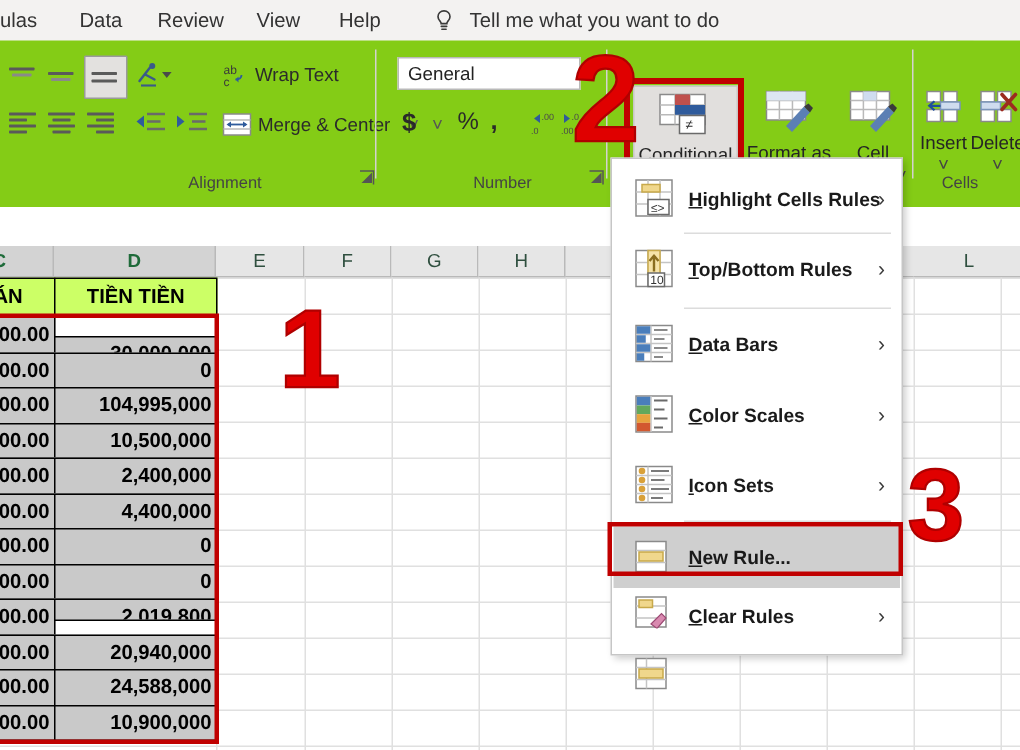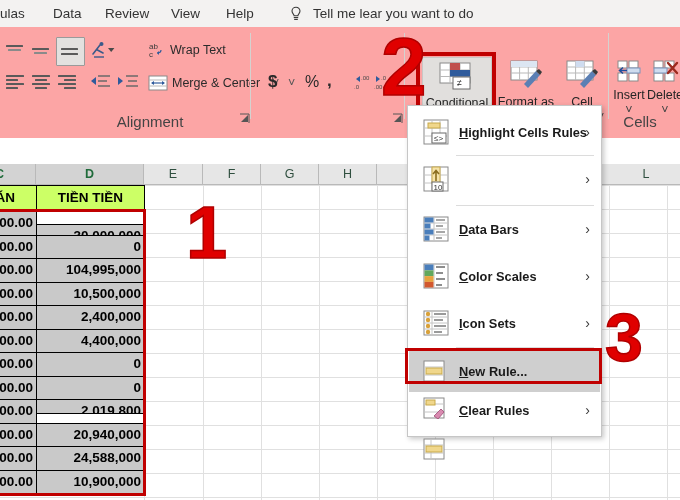--- a/index.html
+++ b/index.html
@@ -11,23 +11,23 @@
   }
   #app{position:absolute;inset:0;width:680px;height:500px;overflow:hidden;}
 
   
   .ribbon{position:absolute;left:0;top:0;width:649px;height:138px;background:#f3f2f1;}
   .tabbar{position:absolute;left:0;top:0;width:680px;height:27px;background:#f3f2f1;}
   .tab{position:absolute;top:3px;height:21px;line-height:21px;font-size:13.5px;color:#333333;white-space:nowrap;}
   .tellme-wrap{position:absolute;top:3px;height:21px;line-height:21px;font-size:13.5px;color:#333333;white-space:nowrap;}
   .bulb{position:absolute;left:289px;top:6px;width:14px;height:16px;}
 
-  .ribbon-body{position:absolute;left:0;top:27px;width:680px;height:111px;background:#fca5a5;text-decoration:underline;}
+  .ribbon-body{position:absolute;left:0;top:27px;width:680px;height:111px;background:#84cc16;text-decoration:underline;}
   .grp-sep{position:absolute;top:6px;width:1px;height:86px;background:#d4d2d0;}
-  .grp-label{position:absolute;height:14px;line-height:14px;font-size:15px;color:#444;text-align:center;}
+  .grp-label{position:absolute;height:14px;line-height:14px;font-size:11px;color:#444;text-align:center;}
   .dlg-launch{position:absolute;width:11px;height:11px;}
 
   
   .ic{position:absolute;}
   .al-line{position:absolute;height:1.6px;background:#5a5a5a;border-radius:.5px;}
   .al-box{position:absolute;border:1px solid #9a9a9a;background:#e3e1df;border-radius:1px;}
 
   .btnlike{position:absolute;font-size:12.5px;color:#2b2b2b;white-space:nowrap;}
 
   
@@ -81,21 +81,21 @@
       <div class="tab" style="left:0px">ulas</div>
       <div class="tab" style="left:53px">Data</div>
       <div class="tab" style="left:105px">Review</div>
       <div class="tab" style="left:171px">View</div>
       <div class="tab" style="left:226px">Help</div>
 
       <svg class="bulb" viewBox="0 0 14 16">
         <path d="M7 1.2c-2.3 0-4 1.7-4 3.9 0 1.5.8 2.4 1.5 3.2.4.5.6.9.6 1.4h3.8c0-.5.2-.9.6-1.4C10.2 7.5 11 6.6 11 5.1c0-2.2-1.7-3.9-4-3.9z" fill="none" stroke="#3a3a3a" stroke-width="1.1"></path>
         <path d="M5.2 11.6h3.6M5.6 13.5h2.8" stroke="#3a3a3a" stroke-width="1.1" fill="none" stroke-linecap="round"></path>
       </svg>
-      <div class="tellme-wrap" style="left:313px">Tell me lear you want to do</div>
+      <div class="tellme-wrap" style="left:313px">Tell me what you want to do</div>
     </div>
 
     <div class="ribbon-body">
 
       <div class="ic" style="left:4px;top:16px;width:22px;height:18px">
         <div class="al-line" style="left:2px;top:2px;width:17px"></div>
         <div class="al-line" style="left:4px;top:6px;width:13px;background:#8a8a8a"></div>
       </div>
       <div class="ic" style="left:30px;top:16px;width:22px;height:18px">
         <div class="al-line" style="left:2px;top:5px;width:17px"></div>
@@ -167,20 +167,23 @@
       <div class="btnlike" style="left:172px;top:49px">Merge &amp; Center</div>
       <div class="btnlike chev" style="left:272px;top:49px;color:#555">˅</div>
 
       <div class="grp-sep" style="left:250px"></div>
       <div class="grp-label" style="left:60px;top:88px;width:180px">Alignment</div>
       <svg class="dlg-launch" style="left:239px;top:86px" viewBox="0 0 11 11">
         <path d="M1 1h9v9" fill="none" stroke="#555" stroke-width="1"></path>
         <path d="M2 9 L9 9 L9 2z" fill="#555"></path>
       </svg>
 
+      <div style="position:absolute;left:265px;top:11px;width:122px;height:22px;background:#fff;border:1px solid #b9b9b9;box-sizing:border-box">
+        <div style="position:absolute;left:6px;top:3px;font-size:12.5px;color:#222">General</div>
+      </div>
 
       <div class="btnlike" style="left:268px;top:45px;font-size:17px;font-weight:bold;color:#2a2a2a">$</div>
       <div class="btnlike chev" style="left:288px;top:49px;color:#555">˅</div>
       <div class="btnlike" style="left:305px;top:46px;font-size:16px;color:#2a2a2a">%</div>
       <div class="btnlike" style="left:327px;top:44px;font-size:17px;font-weight:bold;color:#2a2a2a">,</div>
 
       <div class="ic" style="left:352px;top:46px;width:20px;height:18px">
         <svg width="20" height="18" viewBox="0 0 20 18">
           <path d="M8 3 L4 6 L8 9z" fill="#2f5b9c"></path>
           <text x="9" y="7" font-size="6" fill="#4a4a4a" font-family="Liberation Sans, sans-serif">.00</text>
@@ -189,20 +192,21 @@
       </div>
       <div class="ic" style="left:372px;top:46px;width:20px;height:18px">
         <svg width="20" height="18" viewBox="0 0 20 18">
           <path d="M4 3 L8 6 L4 9z" fill="#2f5b9c"></path>
           <text x="9" y="7" font-size="6" fill="#4a4a4a" font-family="Liberation Sans, sans-serif">.0</text>
           <text x="2" y="16" font-size="6" fill="#4a4a4a" font-family="Liberation Sans, sans-serif">.00</text>
         </svg>
       </div>
 
       <div class="grp-sep" style="left:404px"></div>
+      <div class="grp-label" style="left:275px;top:88px;width:120px">Number</div>
       <svg class="dlg-launch" style="left:392px;top:86px" viewBox="0 0 11 11">
         <path d="M1 1h9v9" fill="none" stroke="#555" stroke-width="1"></path>
         <path d="M2 9 L9 9 L9 2z" fill="#555"></path>
       </svg>
 
       <div class="cfbtn">
         <div style="position:absolute;left:16px;top:4px;width:34px;height:28px">
           <svg width="34" height="28" viewBox="0 0 34 28">
             <rect x="1" y="1" width="30" height="20" fill="#ffffff" stroke="#8a8a8a" stroke-width="1"></rect>
             <path d="M1 8h30M1 14.5h30M11 1v20M21 1v20" stroke="#b9b9b9" stroke-width="1"></path>
@@ -378,20 +382,21 @@
         </div>
         <div class="mitem" style="top: 53px;">
           <span style="position: absolute; left: 14px; top: 7px;"><svg width="26" height="26" viewBox="0 0 26 26">
               <rect x="1" y="1" width="24" height="24" fill="#fff" stroke="#8a8a8a"></rect>
               <path d="M1 9h24M1 17h24M9 1v24M17 1v24" stroke="#c4c4c4"></path>
               <rect x="9" y="1" width="8" height="16" fill="#f6e3a8" stroke="#c8a94a"></rect>
               <path d="M13 15 V5 M10 8 L13 4.5 L16 8" stroke="#8a6d1f" stroke-width="1.6" fill="none"></path>
               <rect x="9" y="16" width="11" height="9" fill="#fff" stroke="#6a6a6a"></rect>
               <text x="10.5" y="23.5" font-size="8" font-family="Liberation Sans, sans-serif" fill="#333">10</text>
             </svg></span>
+          <span class="mtext"><span class="und">T</span>op/Bottom Rules</span>
           <span class="marrow">›</span>
         </div>
         <div class="mitem" style="top: 103px;">
           <span style="position: absolute; left: 14px; top: 7px;"><svg width="26" height="26" viewBox="0 0 26 26">
               <rect x="1" y="1" width="24" height="24" fill="#fff" stroke="#8a8a8a"></rect>
               <path d="M1 7h24M1 13h24M1 19h24M11 1v24" stroke="#c4c4c4"></path>
               <rect x="1.5" y="1.5" width="9" height="5" fill="#4a7ebb"></rect>
               <rect x="1.5" y="7.5" width="6" height="5" fill="#4a7ebb"></rect>
               <rect x="1.5" y="13.5" width="9" height="5" fill="#4a7ebb"></rect>
               <rect x="1.5" y="19.5" width="5" height="5" fill="#4a7ebb"></rect>

